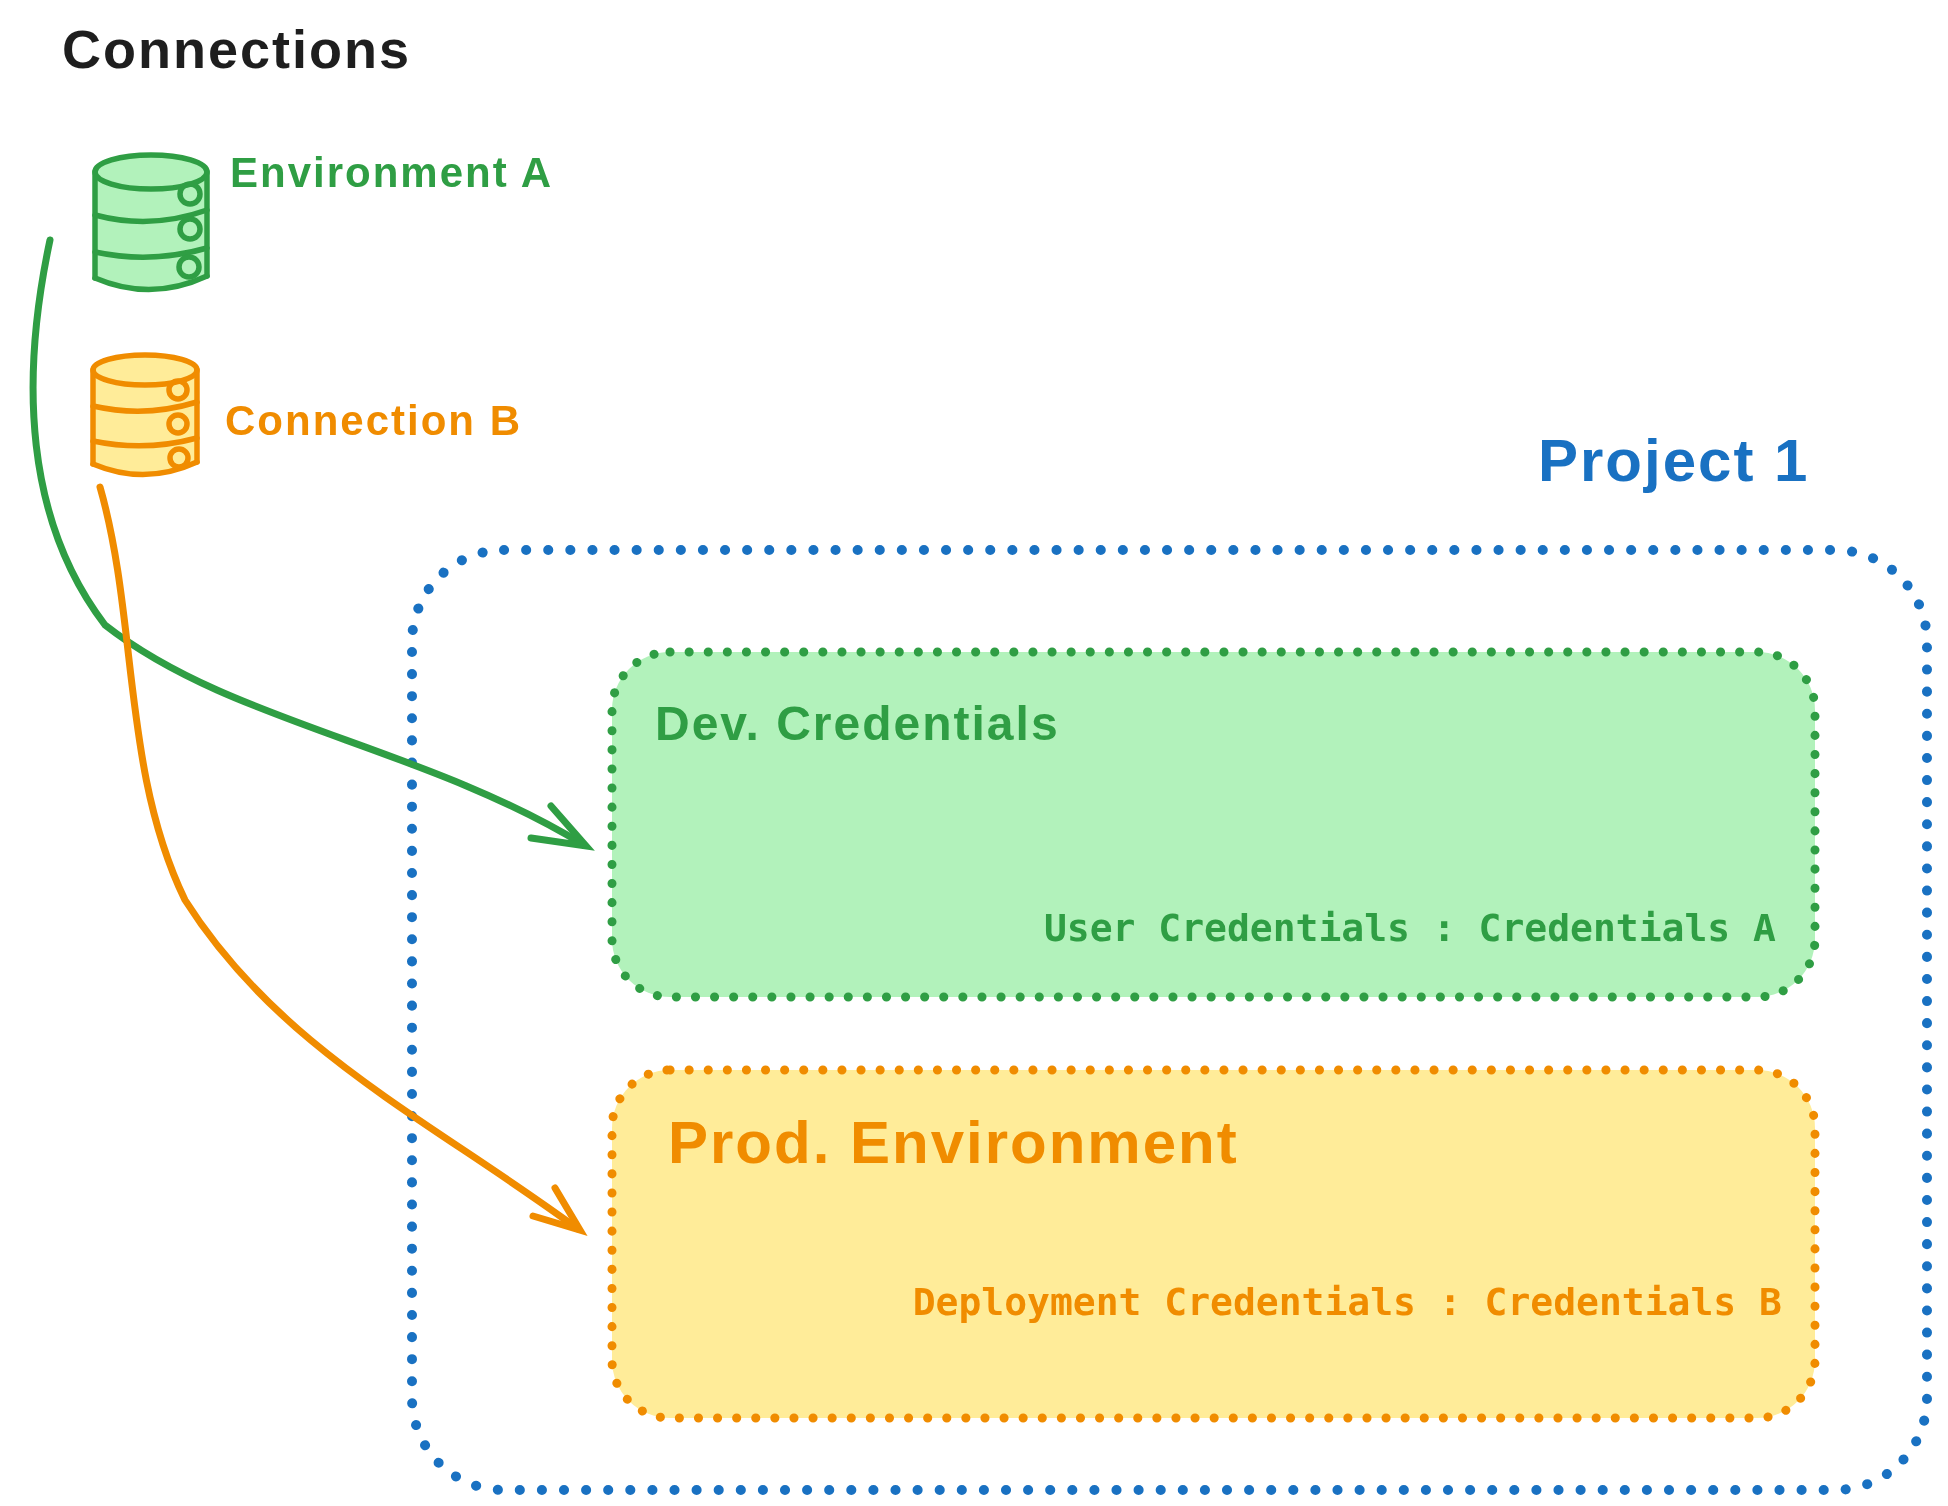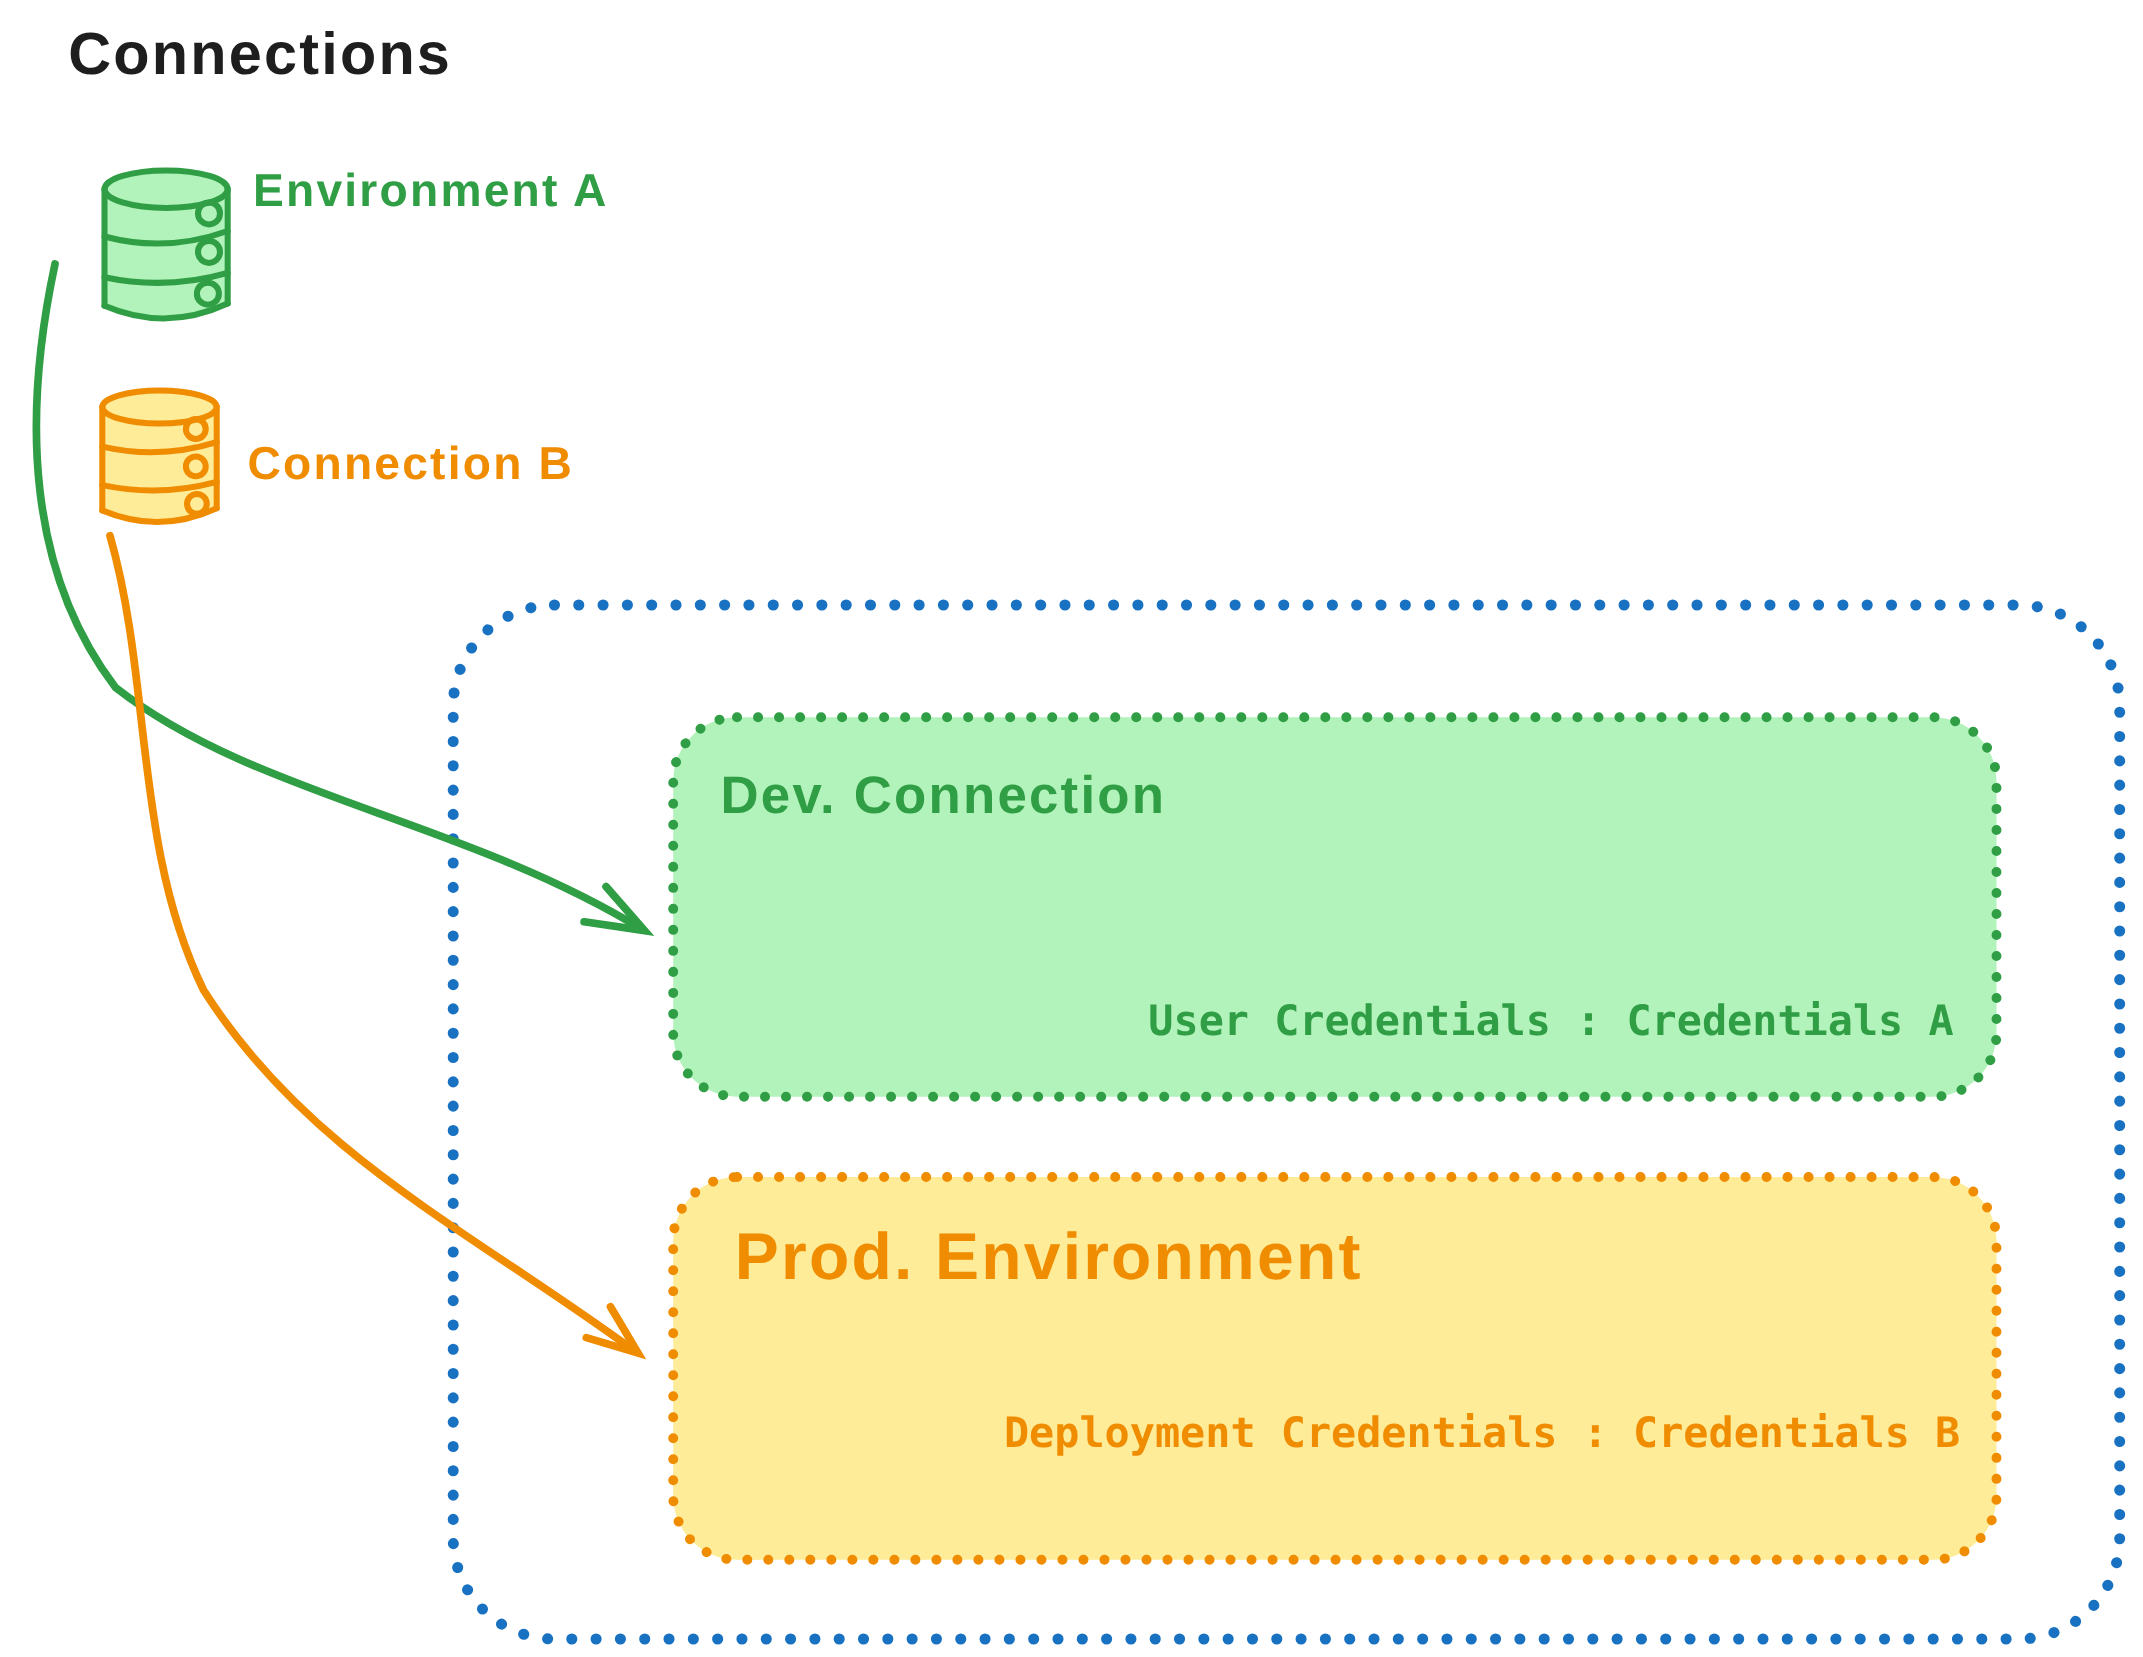--- a/index.html
+++ b/index.html
@@ -143,22 +143,23 @@
       </g>
     </g>
   </svg>
 
   <div class="t title-black">Connections</div>
 
   <div class="t conn-a-label">Environment A</div>
 
   <div class="t conn-b-label">Connection B</div>
 
+  <div class="t project-title">Project 1</div>
 
-  <div class="t dev-title">Dev. Connection</div>
+  <div class="t dev-title">Dev. Credentials</div>
 
   <div class="t cred dev-cred">User Credentials : Credentials A</div>
 
   <div class="t prod-title">Prod. Environment</div>
 
   <div class="t cred prod-cred">Deployment Credentials : Credentials B</div>
 
 </div>
 
 </body></html>

